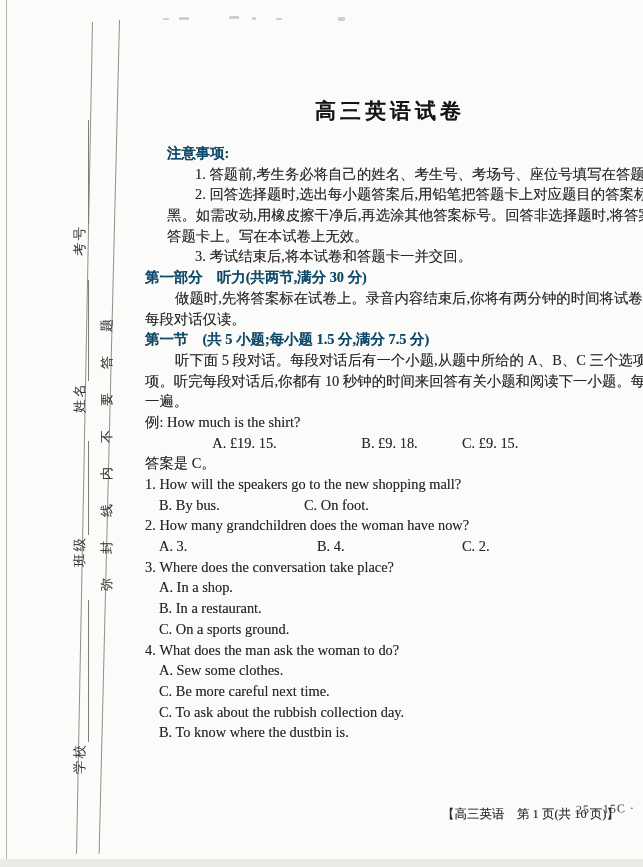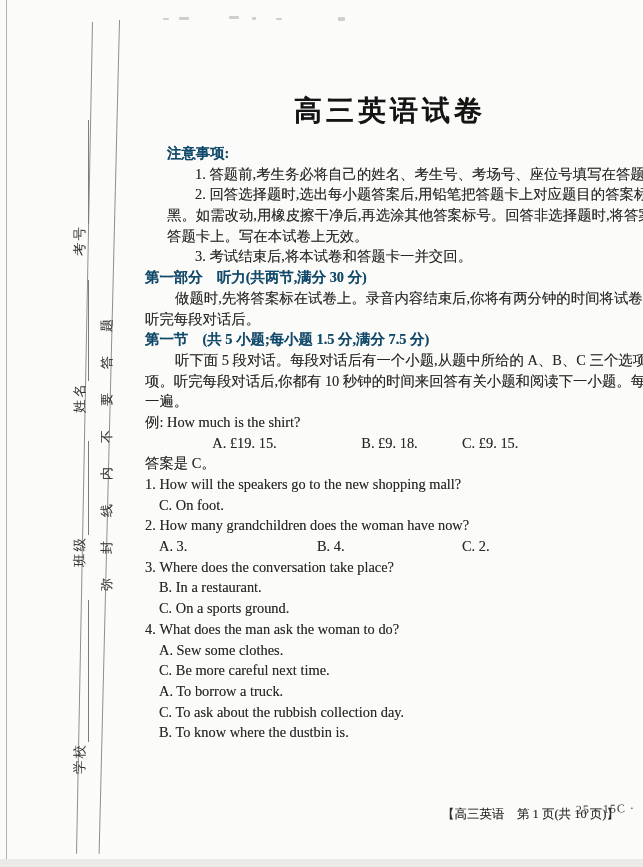--- a/index.html
+++ b/index.html
@@ -33,21 +33,21 @@
   .field.xingming{left:10px;top:334px;width:140px;}
   .field.banji{left:15px;top:493px;width:130px;}
   .field.xuexiao{left:-10px;top:675px;width:180px;}
   .blank-kaohao{width:104px;} .blank-xingming{width:101px;}
   .blank-banji{width:94px;} .blank-xuexiao{width:142px;}
   
   .residue{position:absolute;background:#9a9a98;opacity:.45;border-radius:1px;}
   
   .content{position:absolute;left:145px;top:97px;width:490px;
     text-shadow:0 0 .35px rgba(30,30,30,.45);}
-  .title{font-size:28px;font-weight:bold;text-align:center;letter-spacing:4px;
+  .title{font-size:21px;font-weight:bold;text-align:center;letter-spacing:4px;
     color:#141414;line-height:28px;margin:0 0 18px 0;}
   .line{height:20.7px;line-height:20.7px;font-size:14.4px;white-space:nowrap;}
   .b{font-weight:bold;color:#0c4a6e;}
   .i1{padding-left:22px;}   
   .i2{padding-left:50px;}   
   .ip{padding-left:30px;}   
   .opt{padding-left:14px;}  
   .row3{display:flex;}
   .row3.ex{padding-left:27px;text-align:center;}
   .row3.q{padding-left:14px;}
@@ -98,54 +98,55 @@
 
   <div class="line b i1">注意事项:</div>
   <div class="line i2">1. 答题前,考生务必将自己的姓名、考生号、考场号、座位号填写在答题卡上。</div>
   <div class="line i2">2. 回答选择题时,选出每小题答案后,用铅笔把答题卡上对应题目的答案标号涂</div>
   <div class="line i1">黑。如需改动,用橡皮擦干净后,再选涂其他答案标号。回答非选择题时,将答案写在</div>
   <div class="line i1">答题卡上。写在本试卷上无效。</div>
   <div class="line i2">3. 考试结束后,将本试卷和答题卡一并交回。</div>
 
   <div class="line b">第一部分　听力(共两节,满分 30 分)</div>
   <div class="line ip">做题时,先将答案标在试卷上。录音内容结束后,你将有两分钟的时间将试卷上的答案转</div>
-  <div class="line">听完每段对话后。</div>
+  <div class="line">每段对话仅读。</div>
 
   <div class="line b">第一节　(共 5 小题;每小题 1.5 分,满分 7.5 分)</div>
   <div class="line ip">听下面 5 段对话。每段对话后有一个小题,从题中所给的 A、B、C 三个选项中选出最佳选</div>
   <div class="line">项。听完每段对话后,你都有 10 秒钟的时间来回答有关小题和阅读下一小题。每段对话仅读</div>
   <div class="line">一遍。</div>
 
   <div class="line">例: How much is the shirt?</div>
   <div class="line row3 ex">
     <span class="c1">A. £19. 15.</span>
     <span class="c2">B. £9. 18.</span>
     <span class="c3">C. £9. 15.</span>
   </div>
   <div class="line">答案是 C。</div>
 
   <div class="line"><span class="qnum">1.</span>&nbsp;<span>How will the speakers go to the new shopping mall?</span></div>
   <div class="line row3 q">
+    <span class="c2">B. By bus.</span>
     <span class="c3">C. On foot.</span>
   </div>
 
   <div class="line"><span class="qnum">2.</span>&nbsp;<span>How many grandchildren does the woman have now?</span></div>
   <div class="line row3 q">
     <span class="c1">A. 3.</span>
     <span class="c2">B. 4.</span>
     <span class="c3">C. 2.</span>
   </div>
 
   <div class="line"><span class="qnum">3.</span>&nbsp;<span>Where does the conversation take place?</span></div>
+  <div class="line opt">A. In a shop.</div>
   <div class="line opt">B. In a restaurant.</div>
   <div class="line opt">C. On a sports ground.</div>
 
   <div class="line"><span class="qnum">4.</span>&nbsp;<span>What does the man ask the woman to do?</span></div>
   <div class="line opt">A. Sew some clothes.</div>
   <div class="line opt">C. Be more careful next time.</div>
 
-  <div class="line opt">A. To borrow a truck.</div>
   <div class="line opt">C. To ask about the rubbish collection day.</div>
   <div class="line opt">B. To know where the dustbin is.</div>
 </div>
 
 <div class="footer-center">【高三英语　第 1 页(共 10 页)】</div>
 <div class="footer-right">· 25 - 15C ·</div>
 
 </body></html>

